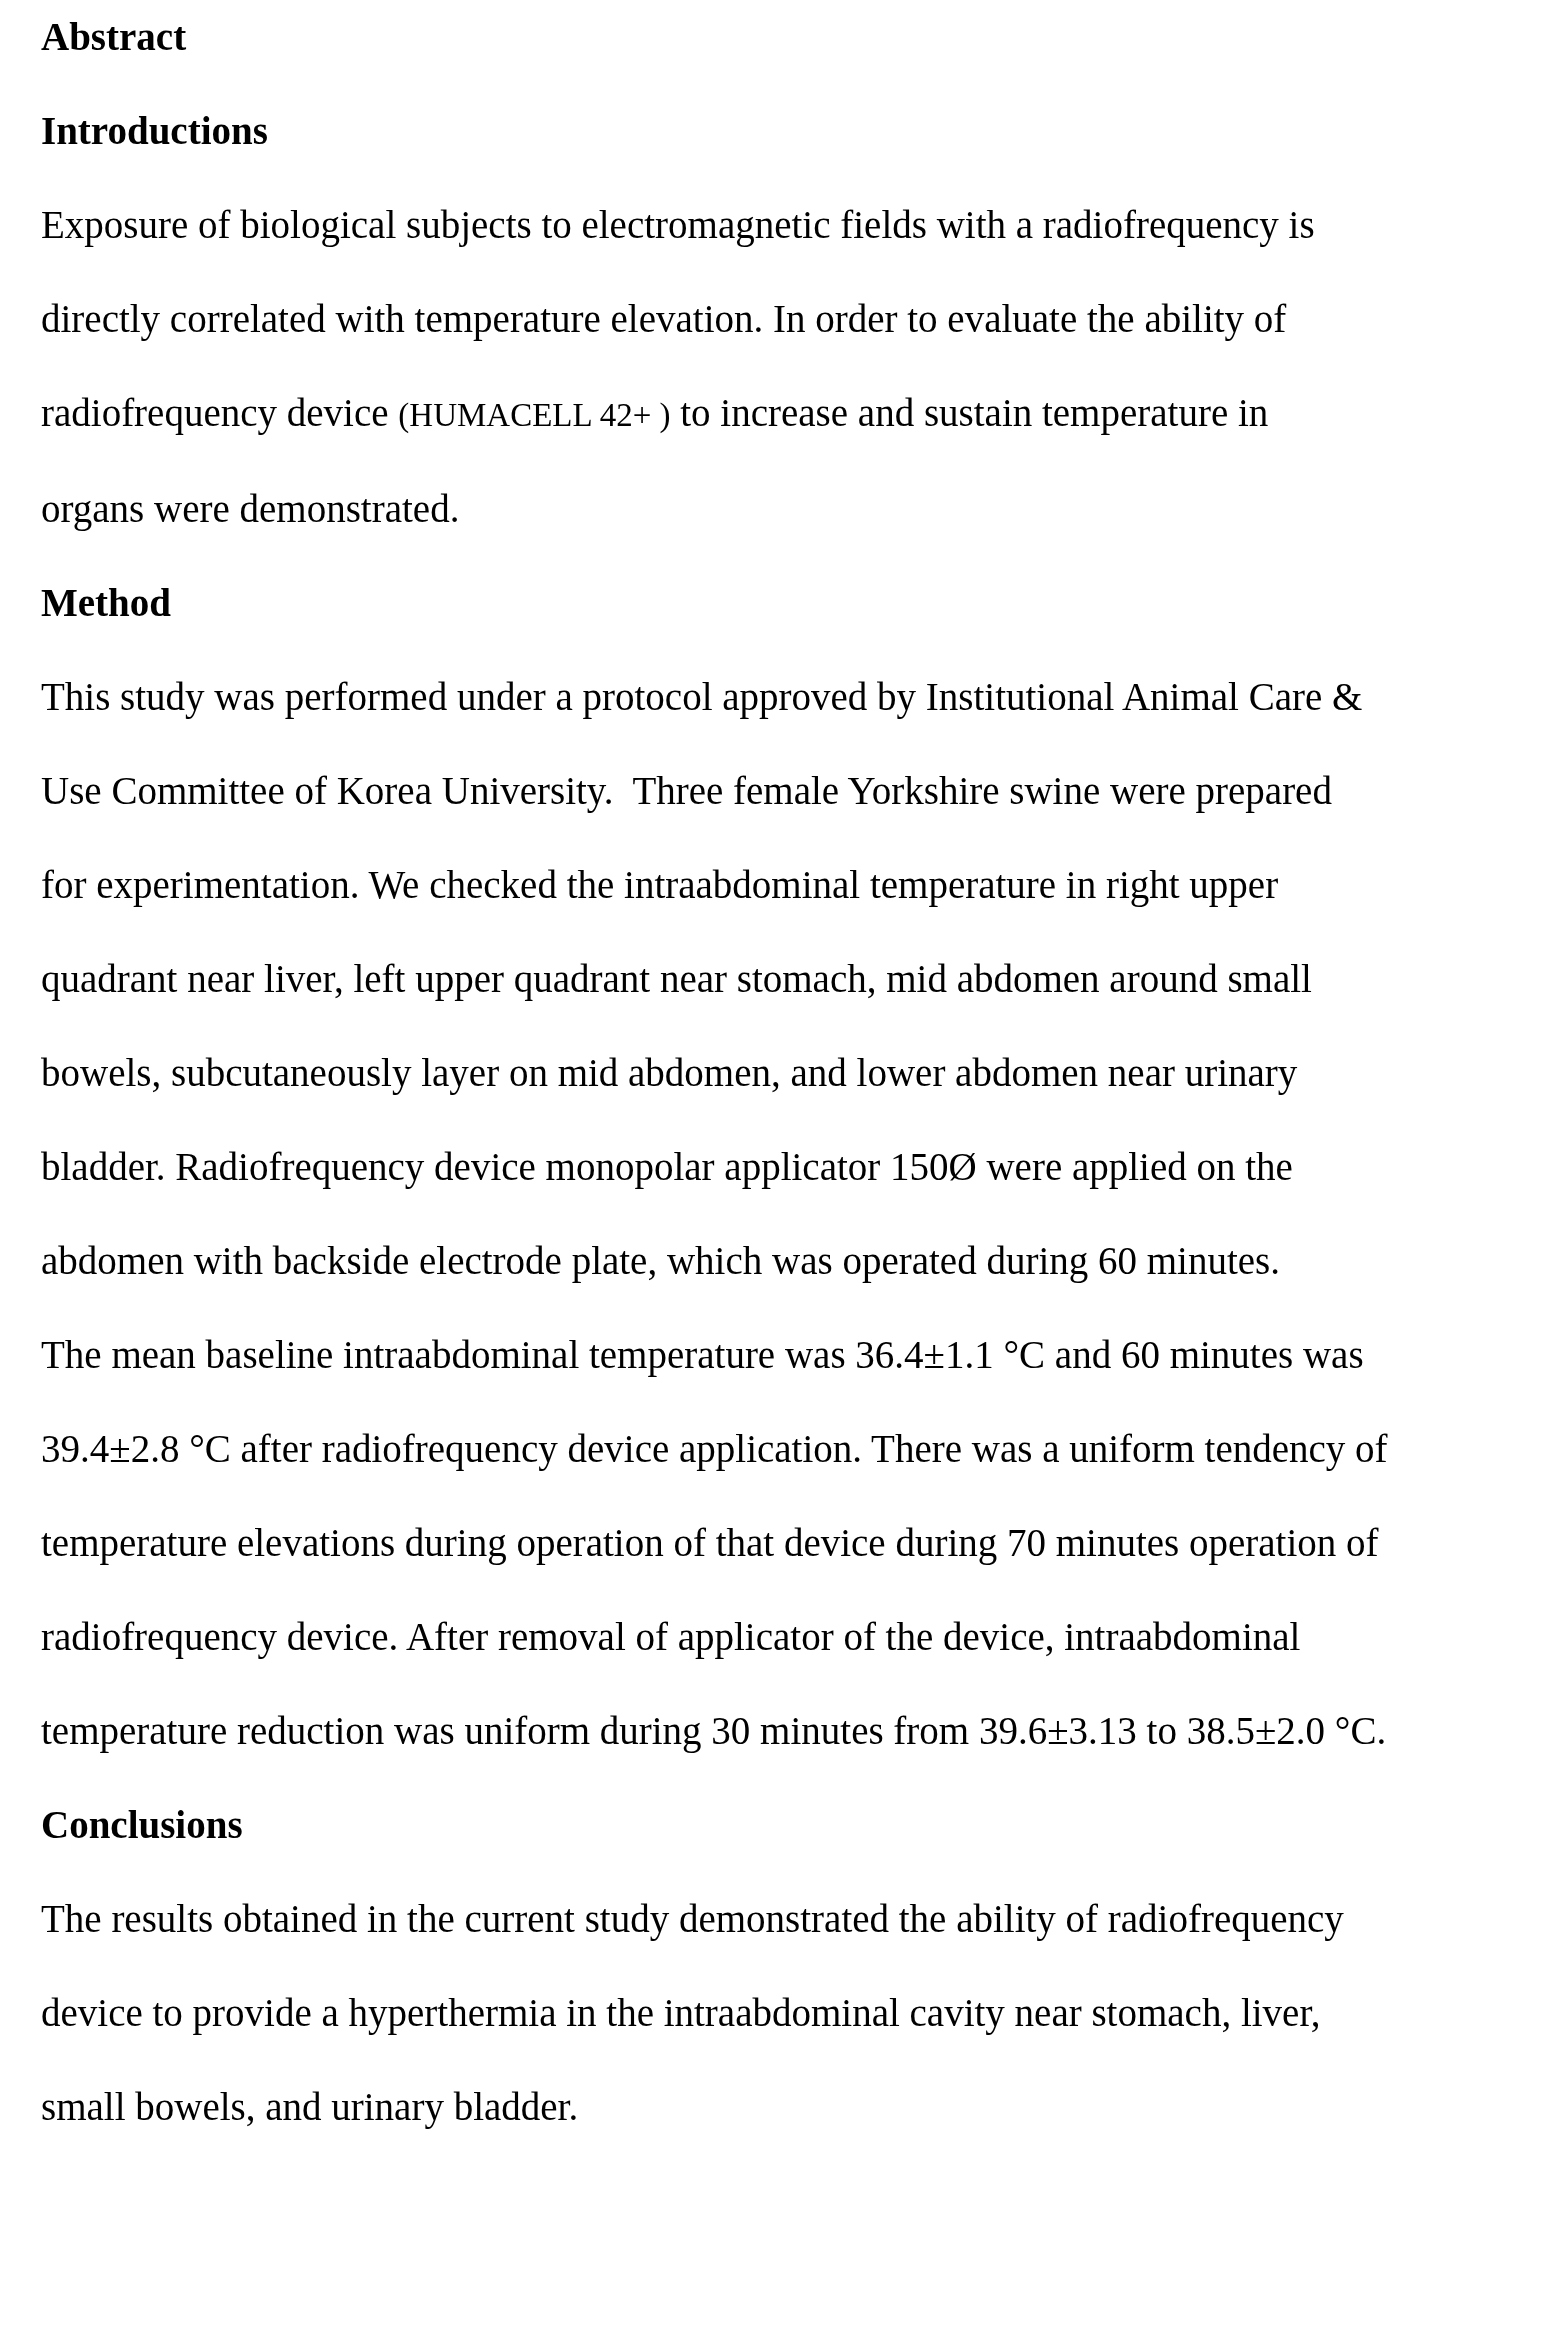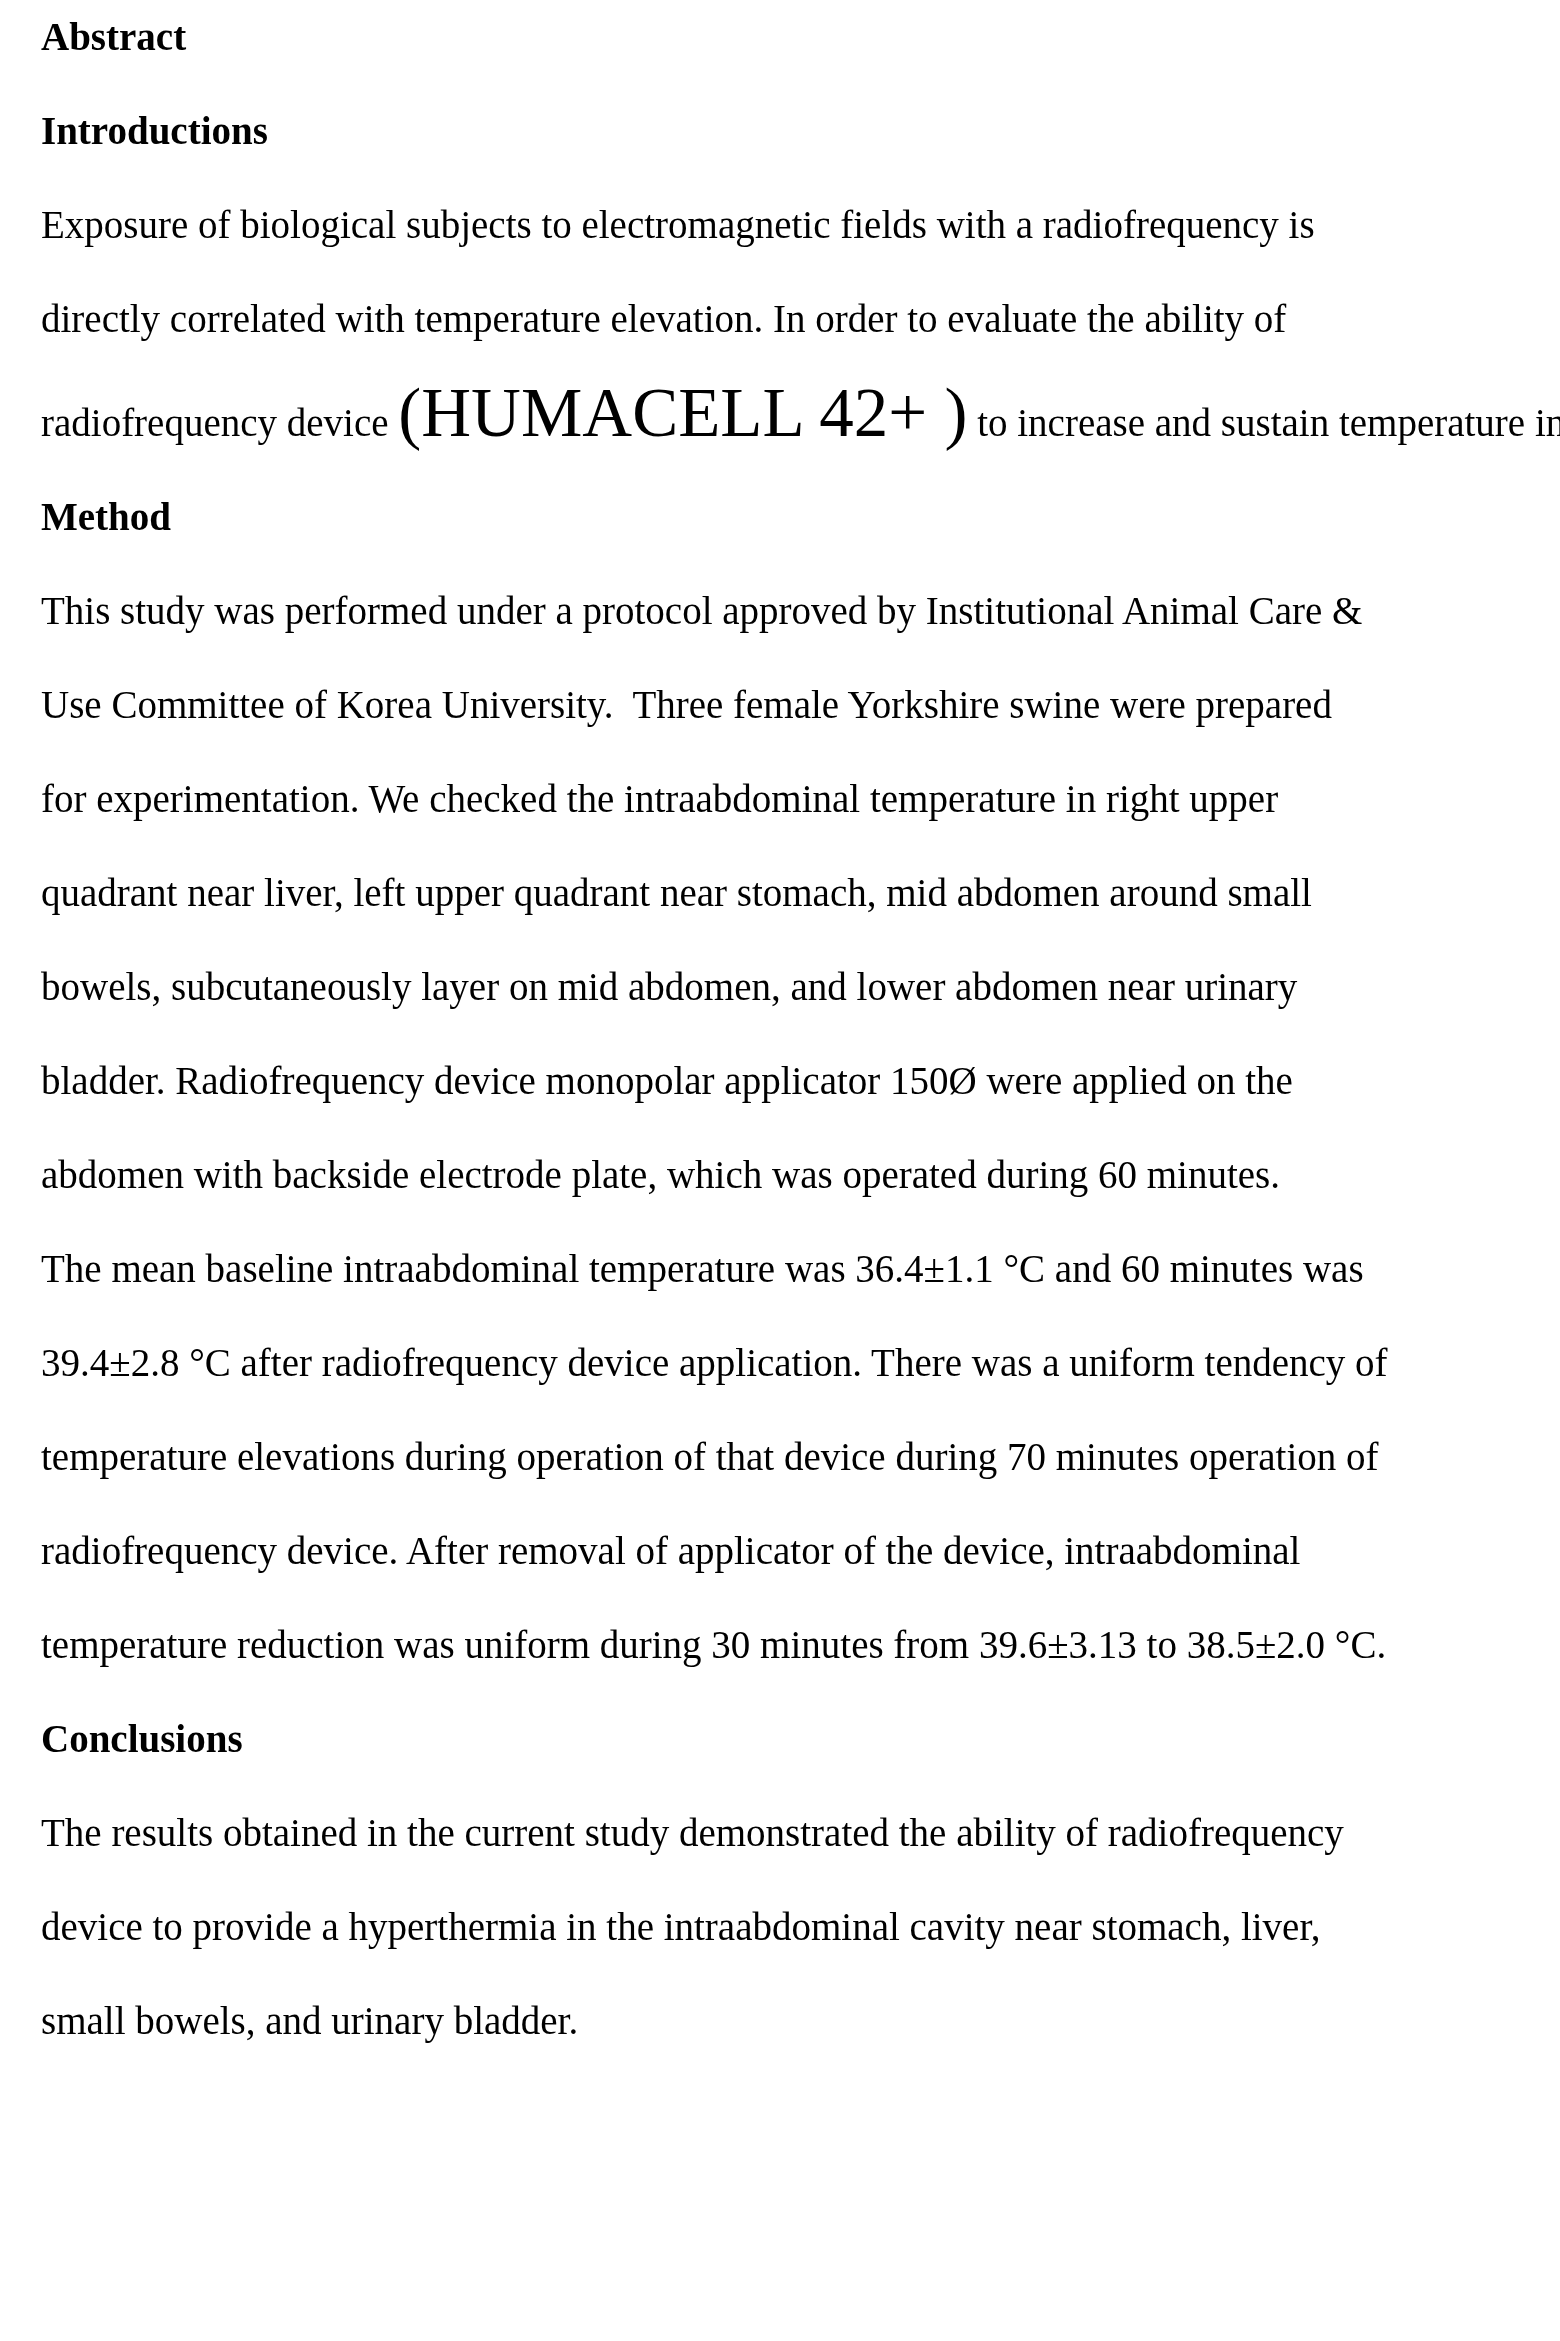--- a/index.html
+++ b/index.html
@@ -24,37 +24,38 @@
   .line {
     font-size: 39px;
     line-height: 94px;
     white-space: pre;
     color: #000000;
   }
   .line.heading {
     font-weight: bold;
   }
   .brand {
-    font-size: 69px;
+    font-size: 33px;
   }
 </style>
 </head>
 <body>
 
 <div class="page">
   <div class="text-block">
 
     <div class="line heading">Abstract</div>
     <div class="line heading">Introductions</div>
 
     <div class="line body">Exposure of biological subjects to electromagnetic fields with a radiofrequency is</div>
     <div class="line body">directly correlated with temperature elevation. In order to evaluate the ability of</div>
 
     <div class="line body"><span>radiofrequency device </span><span class="brand">(HUMACELL 42+ )</span><span> to increase and sustain temperature in</span></div>
 
+    <div class="line body">organs were demonstrated.</div>
 
     <div class="line heading">Method</div>
 
     <div class="line body">This study was performed under a protocol approved by Institutional Animal Care &amp;</div>
     <div class="line body">Use Committee of Korea University.  Three female Yorkshire swine were prepared</div>
     <div class="line body">for experimentation. We checked the intraabdominal temperature in right upper</div>
     <div class="line body">quadrant near liver, left upper quadrant near stomach, mid abdomen around small</div>
     <div class="line body">bowels, subcutaneously layer on mid abdomen, and lower abdomen near urinary</div>
     <div class="line body">bladder. Radiofrequency device monopolar applicator 150Ø were applied on the</div>
     <div class="line body">abdomen with backside electrode plate, which was operated during 60 minutes.</div>

